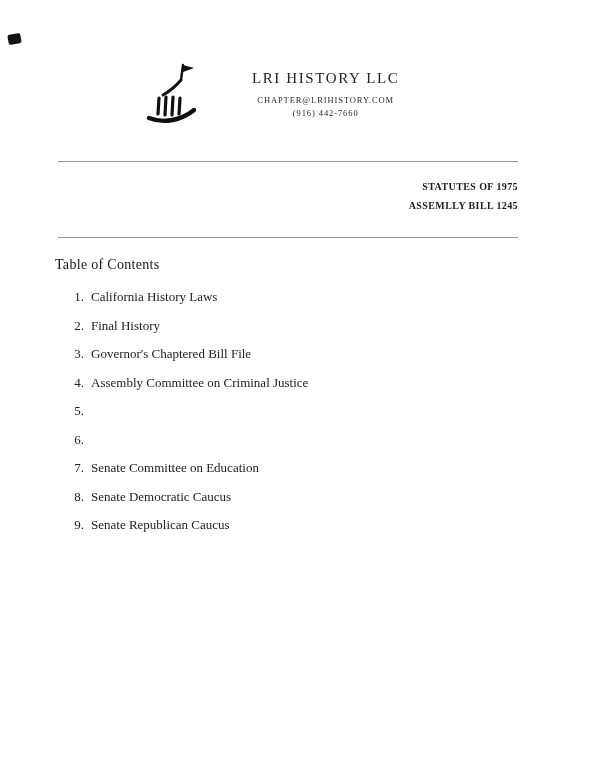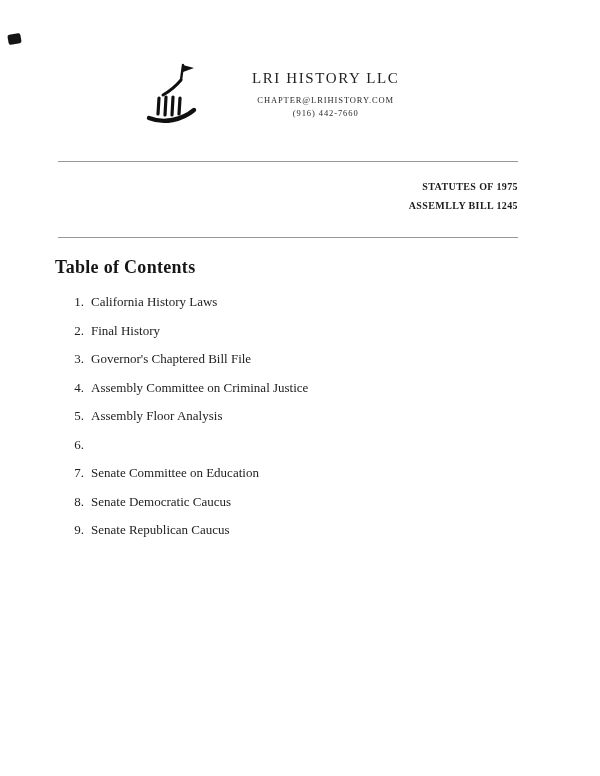--- a/index.html
+++ b/index.html
@@ -72,22 +72,22 @@
   .statute-line {
     font-weight: bold;
     font-size: 10px;
     line-height: 19px;
     letter-spacing: 0.4px;
     color: #1b1b1b;
     white-space: pre;
   }
   .toc-title {
     margin: 19px 0 0 55px;
-    font-size: 18px;
-    font-weight: bold;
+    font-size: 14px;
+    font-weight: normal;
     letter-spacing: 0.3px;
     color: #161616;
   }
   .toc-list {
     margin: 16px 0 0 68px;
     padding: 0;
     list-style: none;
   }
   .toc-item {
     font-size: 13px;
@@ -155,21 +155,20 @@
   <li class="toc-item">
     <span class="toc-item-number">3.</span>
     <span class="toc-item-label">Governor's Chaptered Bill File</span>
   </li>
   <li class="toc-item">
     <span class="toc-item-number">4.</span>
     <span class="toc-item-label">Assembly Committee on Criminal Justice</span>
   </li>
   <li class="toc-item">
     <span class="toc-item-number">5.</span>
-    <span class="toc-item-label">Assembly Floor Analysis</span>
   </li>
   <li class="toc-item">
     <span class="toc-item-number">6.</span>
   </li>
   <li class="toc-item">
     <span class="toc-item-number">7.</span>
     <span class="toc-item-label">Senate Committee on Education</span>
   </li>
   <li class="toc-item">
     <span class="toc-item-number">8.</span>

